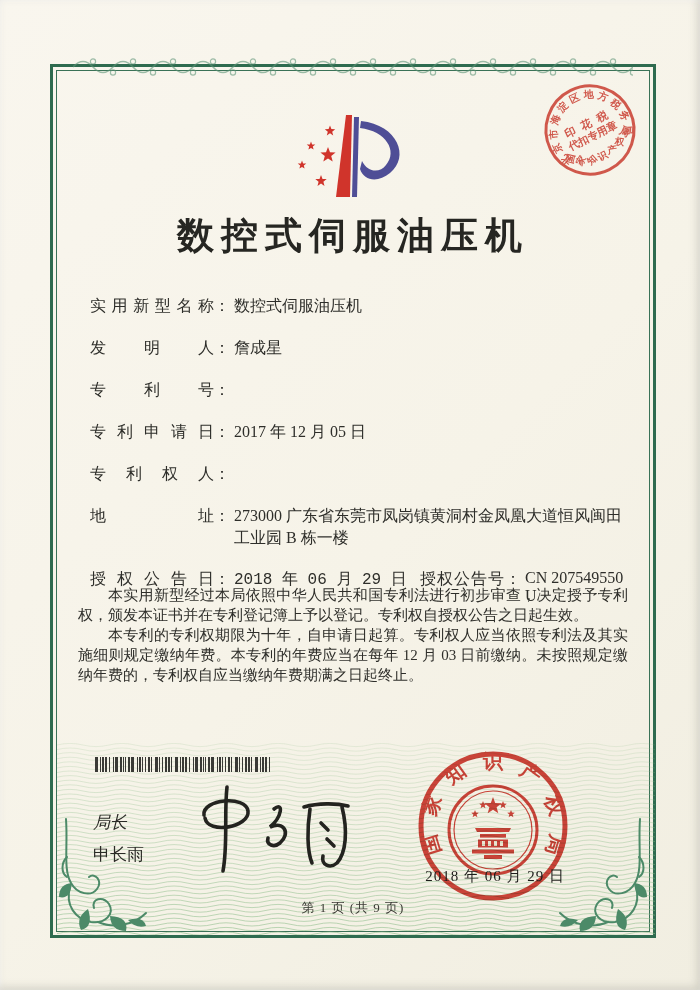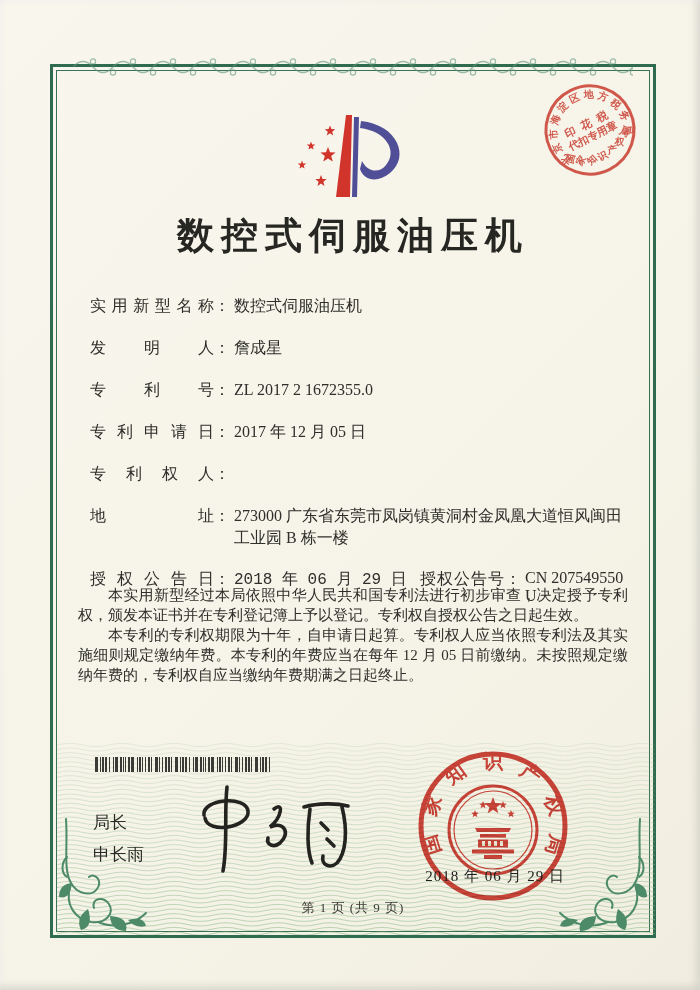--- a/index.html
+++ b/index.html
@@ -49,21 +49,21 @@
     position:absolute;left:25px;right:25px;top:518px;
     font-size:15px;line-height:20px;color:#2e2e2a;text-align:justify;
   }
   .bodytext p{margin:0;text-indent:2em;}
   .waves{position:absolute;left:4px;right:4px;top:676px;height:192px;}
   .barcode{
     position:absolute;left:42px;top:690px;width:180px;height:15px;
     display:flex;align-items:stretch;
   }
   .barcode div{background:#3a3a36;height:100%;}
-  .sig-title{position:absolute;left:40px;top:744px;font-size:17px;color:#2a2a26;font-family:"Liberation Sans","DejaVu Sans",sans-serif;}
+  .sig-title{position:absolute;left:40px;top:744px;font-size:17px;color:#2a2a26;font-family:"Liberation Sans","DejaVu Sans",sans-serif;font-style:italic;}
   .sig-name{position:absolute;left:40px;top:776px;font-size:17px;color:#2a2a26;font-family:"Liberation Sans","DejaVu Sans",sans-serif;}
   .signature{position:absolute;left:135px;top:716px;width:180px;height:92px;}
   .seal{position:absolute;left:360px;top:679px;width:160px;height:160px;opacity:.92;mix-blend-mode:multiply;}
   .seal-date{
     position:absolute;left:352px;top:800px;width:180px;text-align:center;
     font-size:15px;color:#1d1d1b;letter-spacing:1px;z-index:5;
   }
   .taxstamp{position:absolute;left:487px;top:13px;width:100px;height:100px;opacity:.88;mix-blend-mode:multiply;}
   .flourish{position:absolute;width:100px;height:115px;}
   .flourish.bl{left:5px;top:750px;}
@@ -136,21 +136,20 @@
         <span class="val">数控式伺服油压机</span>
       </div>
       <div class="frow">
         <span class="lbl">发明人</span>
           <span class="colon">：</span>
         <span class="val">詹成星</span>
       </div>
       <div class="frow">
         <span class="lbl">专利号</span>
           <span class="colon">：</span>
-        <span class="val">ZL 2017 2 1672355.0</span>
       </div>
       <div class="frow">
         <span class="lbl">专利申请日</span>
           <span class="colon">：</span>
         <span class="val">2017 年 12 月 05 日</span>
       </div>
       <div class="frow">
         <span class="lbl">专利权人</span>
           <span class="colon">：</span>
       </div>
@@ -168,21 +167,21 @@
         <div class="grant-right">
           <span class="lbl2">授权公告号</span>
             <span class="colon">：</span>
           <span class="val">CN 207549550 U</span>
         </div>
       </div>
     </div>
 
     <div class="bodytext">
       <p>本实用新型经过本局依照中华人民共和国专利法进行初步审查，决定授予专利权，颁发本证书并在专利登记簿上予以登记。专利权自授权公告之日起生效。</p>
-      <p>本专利的专利权期限为十年，自申请日起算。专利权人应当依照专利法及其实施细则规定缴纳年费。本专利的年费应当在每年 12 月 05 日前缴纳。未按照规定缴纳年费的，专利权自应当缴纳年费期满之日起终止。</p>
+      <p>本专利的专利权期限为十年，自申请日起算。专利权人应当依照专利法及其实施细则规定缴纳年费。本专利的年费应当在每年 12 月 03 日前缴纳。未按照规定缴纳年费的，专利权自应当缴纳年费期满之日起终止。</p>
     </div>
 
     <svg class="waves" id="wave-panel" viewBox="0 0 598 192" preserveAspectRatio="none">
         <path d="M0,2.0 q13,-3.2 26,0 t26,0 t26,0 t26,0 t26,0 t26,0 t26,0 t26,0 t26,0 t26,0 t26,0 t26,0 t26,0 t26,0 t26,0 t26,0 t26,0 t26,0 t26,0 t26,0 t26,0 t26,0 t26,0" fill="none" stroke="#8fbe8c" stroke-width="1" stroke-opacity="0.18"></path>
         <path d="M0,6.6 q13,-3.2 26,0 t26,0 t26,0 t26,0 t26,0 t26,0 t26,0 t26,0 t26,0 t26,0 t26,0 t26,0 t26,0 t26,0 t26,0 t26,0 t26,0 t26,0 t26,0 t26,0 t26,0 t26,0 t26,0" fill="none" stroke="#8fbe8c" stroke-width="1" stroke-opacity="0.19"></path>
         <path d="M0,11.2 q13,-3.2 26,0 t26,0 t26,0 t26,0 t26,0 t26,0 t26,0 t26,0 t26,0 t26,0 t26,0 t26,0 t26,0 t26,0 t26,0 t26,0 t26,0 t26,0 t26,0 t26,0 t26,0 t26,0 t26,0" fill="none" stroke="#8fbe8c" stroke-width="1" stroke-opacity="0.20"></path>
         <path d="M0,15.8 q13,-3.2 26,0 t26,0 t26,0 t26,0 t26,0 t26,0 t26,0 t26,0 t26,0 t26,0 t26,0 t26,0 t26,0 t26,0 t26,0 t26,0 t26,0 t26,0 t26,0 t26,0 t26,0 t26,0 t26,0" fill="none" stroke="#8fbe8c" stroke-width="1" stroke-opacity="0.21"></path>
         <path d="M0,20.4 q13,-3.2 26,0 t26,0 t26,0 t26,0 t26,0 t26,0 t26,0 t26,0 t26,0 t26,0 t26,0 t26,0 t26,0 t26,0 t26,0 t26,0 t26,0 t26,0 t26,0 t26,0 t26,0 t26,0 t26,0" fill="none" stroke="#8fbe8c" stroke-width="1" stroke-opacity="0.22"></path>
         <path d="M0,25.0 q13,-3.2 26,0 t26,0 t26,0 t26,0 t26,0 t26,0 t26,0 t26,0 t26,0 t26,0 t26,0 t26,0 t26,0 t26,0 t26,0 t26,0 t26,0 t26,0 t26,0 t26,0 t26,0 t26,0 t26,0" fill="none" stroke="#8fbe8c" stroke-width="1" stroke-opacity="0.23"></path>
         <path d="M0,29.6 q13,-3.2 26,0 t26,0 t26,0 t26,0 t26,0 t26,0 t26,0 t26,0 t26,0 t26,0 t26,0 t26,0 t26,0 t26,0 t26,0 t26,0 t26,0 t26,0 t26,0 t26,0 t26,0 t26,0 t26,0" fill="none" stroke="#8fbe8c" stroke-width="1" stroke-opacity="0.24"></path>

